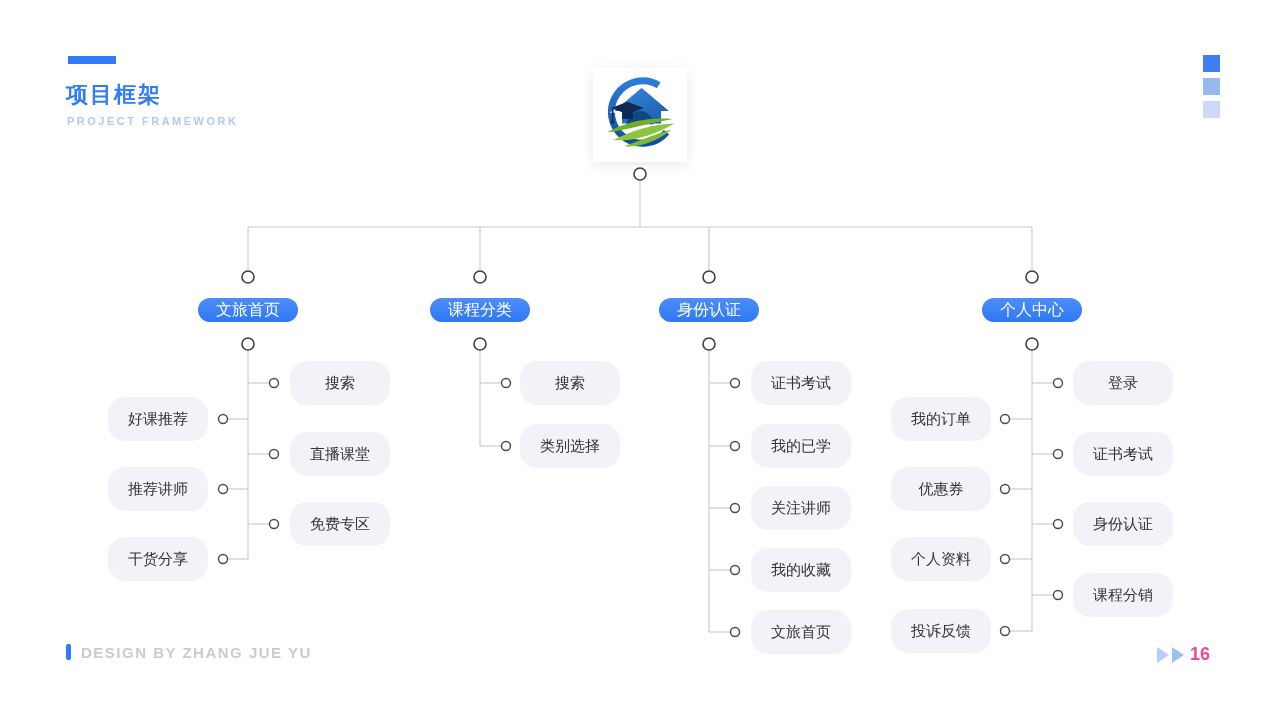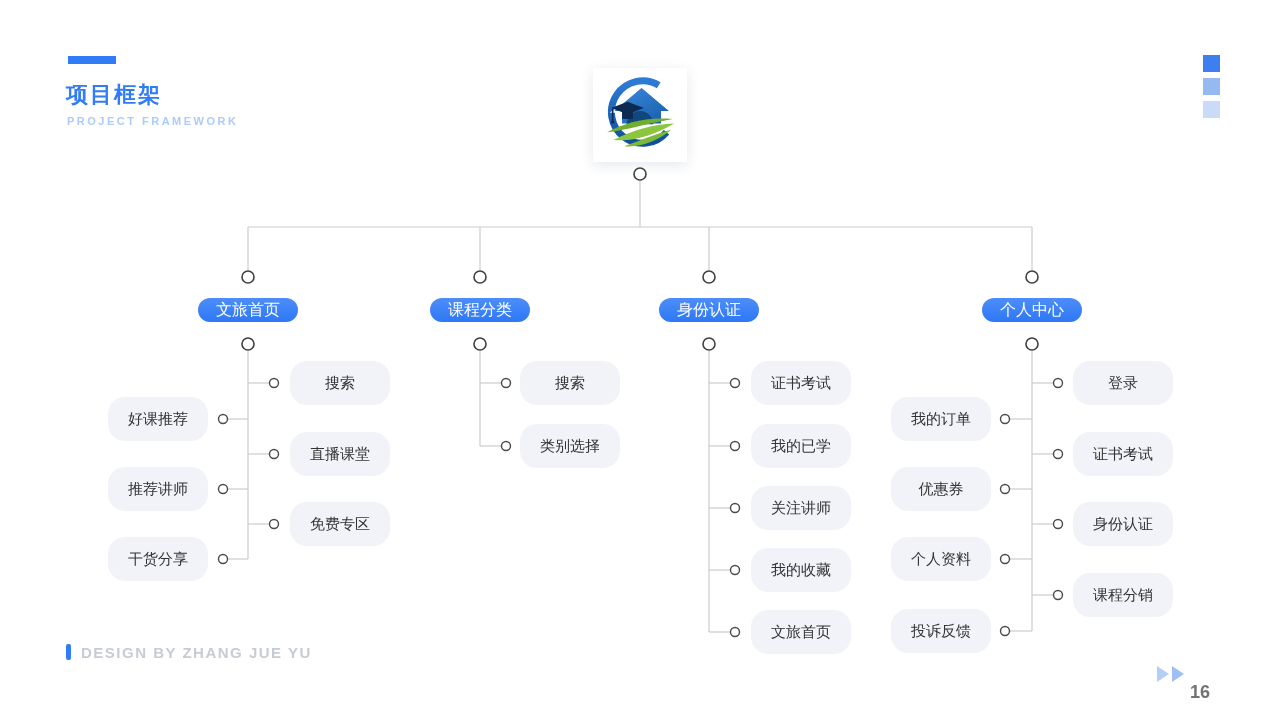--- a/index.html
+++ b/index.html
@@ -37,21 +37,21 @@
 
   
   .footer{position:absolute;left:66px;top:644px;display:flex;align-items:flex-start;gap:10px;}
   .footer-bar{width:5px;height:16px;background:#2F7CF6;border-radius:2px;display:inline-block;}
   .credit{font-size:15px;font-weight:bold;color:#C7CBD3;letter-spacing:1.5px;}
 
   .pagination{position:absolute;left:1157px;top:644px;display:flex;align-items:center;gap:3px;}
   .tri{width:0;height:0;border-top:8px solid transparent;border-bottom:8px solid transparent;display:inline-block;}
   .tri1{border-left:12px solid #B3CEF9;}
   .tri2{border-left:12px solid #9DBFF6;}
-  .page-num{color:#737373;font-weight:bold;font-size:18px;margin-left:3px;margin-top:38px;}
+  .page-num{color:#ec4899;font-weight:bold;font-size:18px;margin-left:3px;}
 </style>
 </head>
 <body>
 
 <div class="slide">
 
   <div class="accent-bar"></div>
   <h1 class="page-title">项目框架</h1>
   <div class="page-subtitle">PROJECT FRAMEWORK</div>
 

